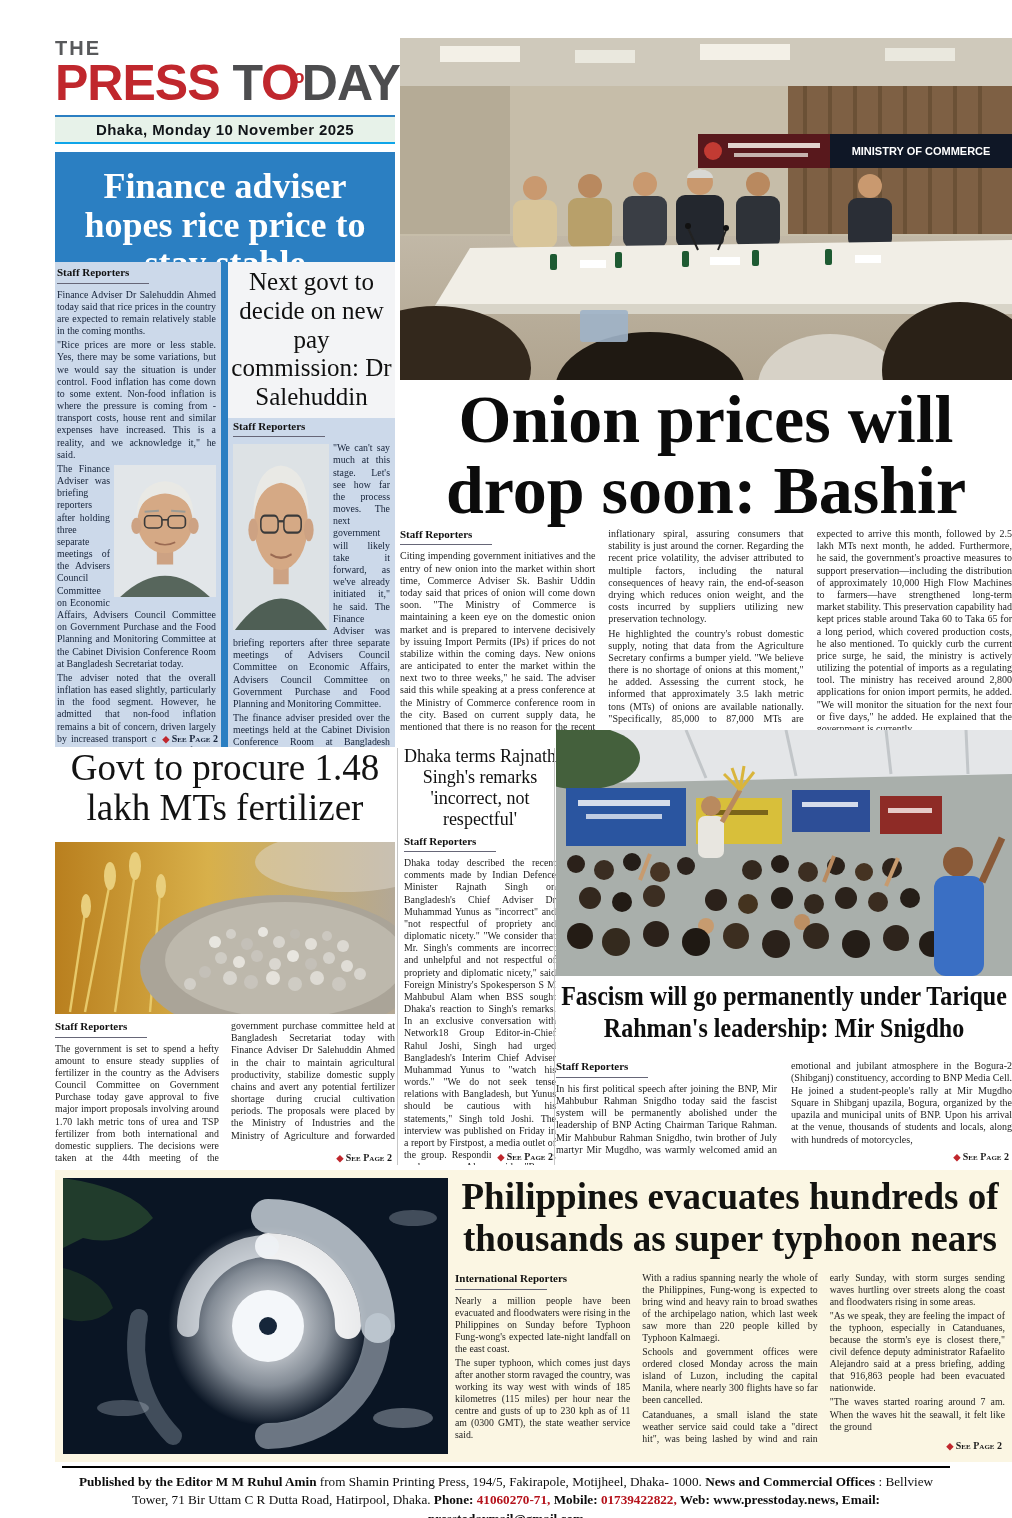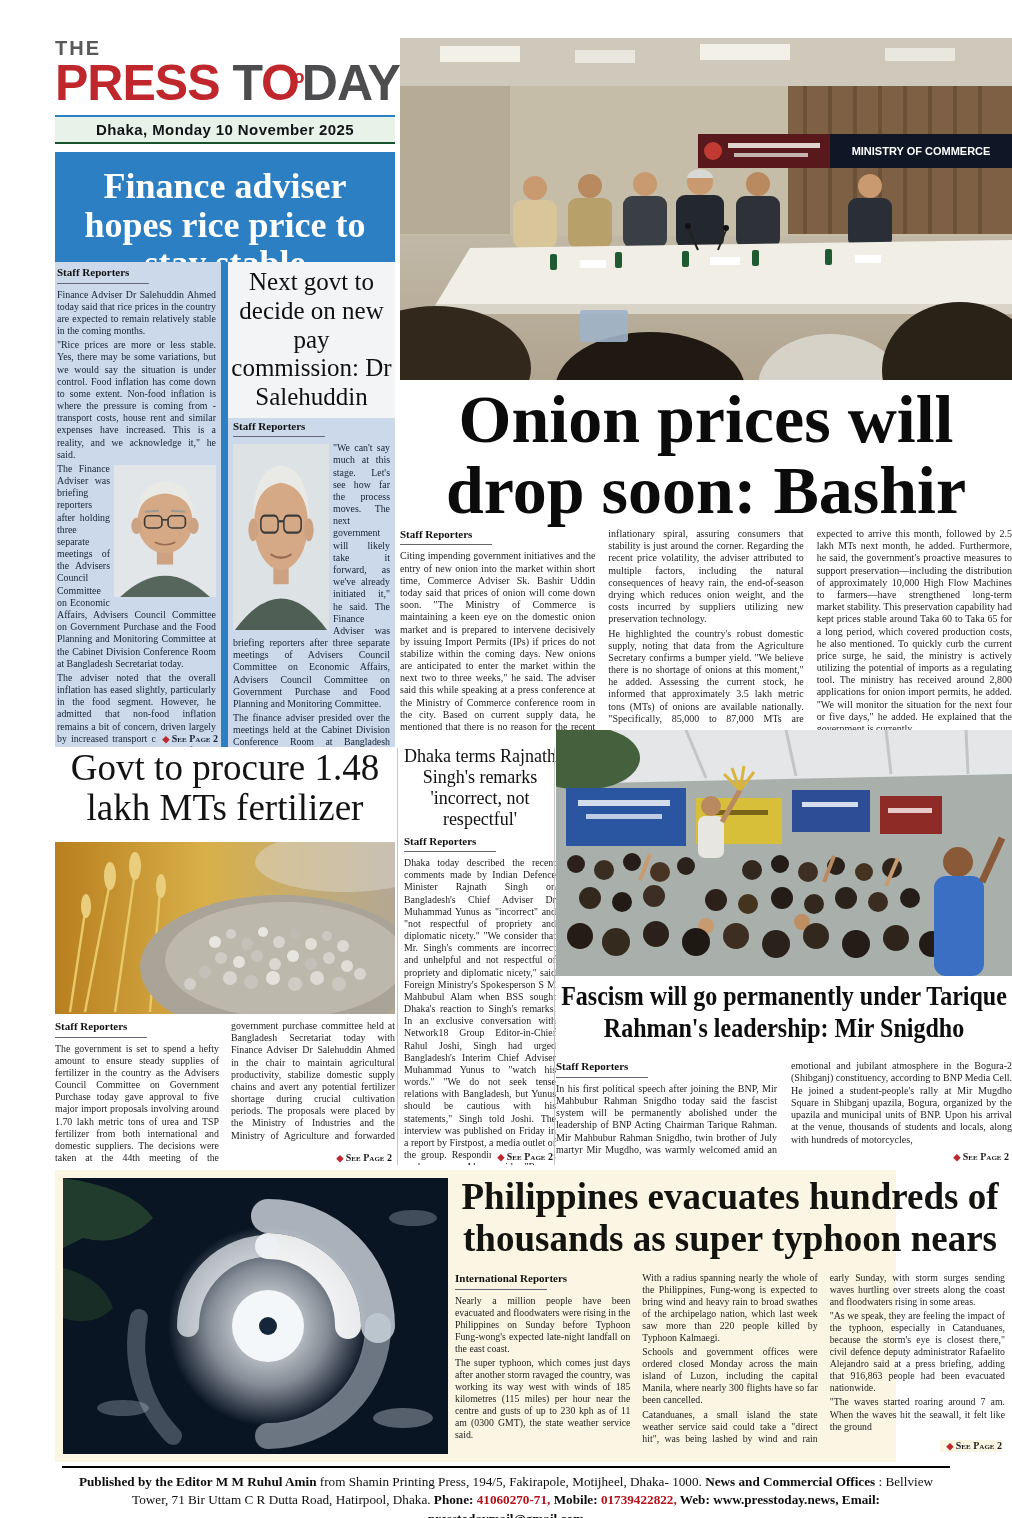--- a/index.html
+++ b/index.html
@@ -7,21 +7,21 @@
         font-family:"Liberation Serif",serif;color:#1c1c1c;overflow:hidden;}
 
   
   .masthead{position:absolute;left:55px;top:38px;width:340px;}
   .logo-the{font-family:"Liberation Sans",sans-serif;font-weight:bold;color:#58595b;
             font-size:20px;letter-spacing:2px;line-height:1;}
   .logo-line{font-family:"Liberation Sans",sans-serif;font-weight:bold;font-size:50px;
              line-height:1.0;letter-spacing:-1px;white-space:nowrap;}
   .red{color:#c0272d;} .gray{color:#4d4d4f;}
   .deg{color:#c0272d;font-size:0.36em;position:relative;top:-0.95em;margin:0 -0.1em 0 -0.3em;}
-  .datebar{margin-top:7px;background:#e7f2e9;border-top:2px solid #2b7fc2;border-bottom:2px solid #14532d;
+  .datebar{margin-top:7px;background:#e7f2e9;border-top:2px solid #2b7fc2;border-bottom:2px solid #0ea5e9;
            font-family:"Liberation Sans",sans-serif;font-weight:bold;font-size:15px;
            text-align:center;padding:4px 0;color:#101418;letter-spacing:.4px;}
 
   
   .byline{font-weight:bold;font-size:11px;color:#111;}
   .byline::after{content:"";display:block;width:92px;border-bottom:1px solid #667;margin:3px 0 5px;}
   .art{font-size:9.9px;line-height:1.23;text-align:justify;}
   .art p{margin:0 0 2px 0;}
   .seepage{position:absolute;right:3px;bottom:2px;font-weight:bold;font-size:10px;
            font-variant:small-caps;padding-left:6px;white-space:nowrap;}
@@ -67,21 +67,21 @@
 
   
   .rally{position:absolute;left:556px;top:730px;width:456px;height:246px;}
   .rally svg{width:100%;height:100%;display:block;}
   .fas-head{position:absolute;left:556px;top:980px;width:456px;text-align:center;font-weight:bold;
             font-size:24px;line-height:1.12;transform:scaleY(1.18);transform-origin:top;color:#0d0d0d;}
   .fas-body{position:absolute;left:556px;top:1060px;width:456px;height:105px;column-count:2;
             column-gap:14px;overflow:hidden;font-size:10px;}
 
   
-  .typ{position:absolute;left:55px;top:1170px;width:841px;height:292px;background:#fbf6e3;}
+  .typ{position:absolute;left:55px;top:1170px;width:957px;height:292px;background:#fbf6e3;}
   .typ-img{position:absolute;left:8px;top:8px;width:385px;height:276px;}
   .typ-img svg{width:100%;height:100%;display:block;}
   .typ-head{position:absolute;left:400px;top:6px;width:550px;font-weight:bold;font-size:37px;
             line-height:1.14;text-align:center;color:#131310;}
   .typ-body{position:absolute;left:400px;top:102px;width:550px;height:182px;column-count:3;
             column-gap:12px;overflow:hidden;font-size:9.8px;}
 
   
   .vrule{position:absolute;width:1px;background:#c6c6c6;}
 

